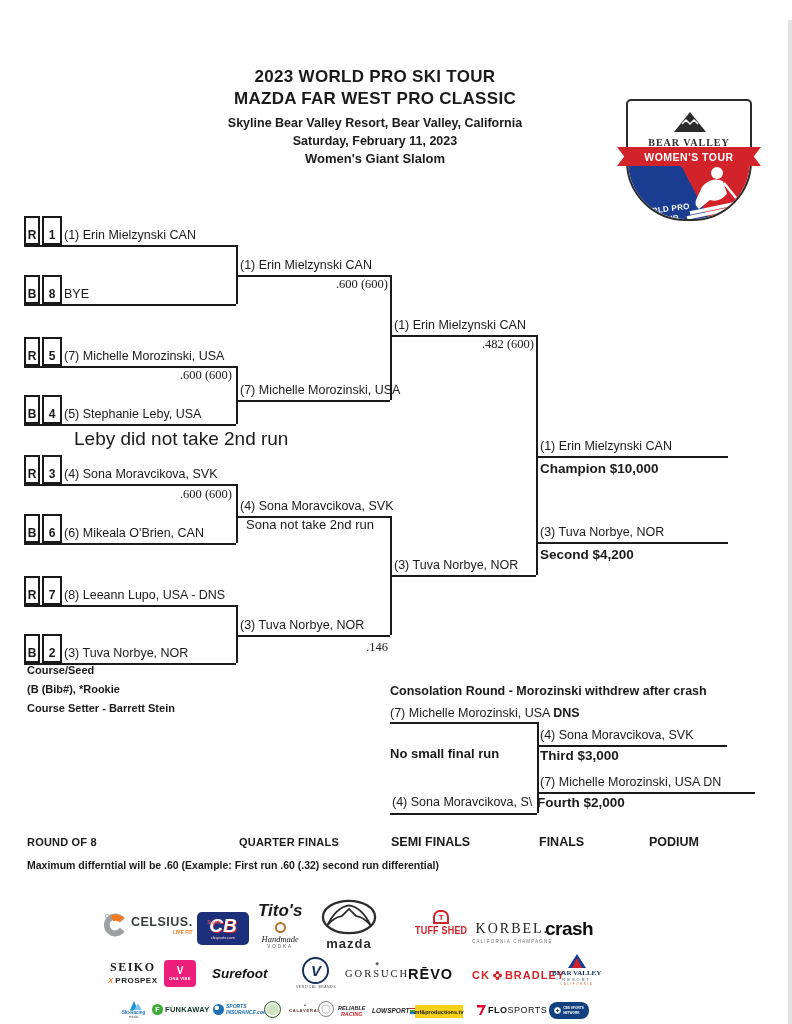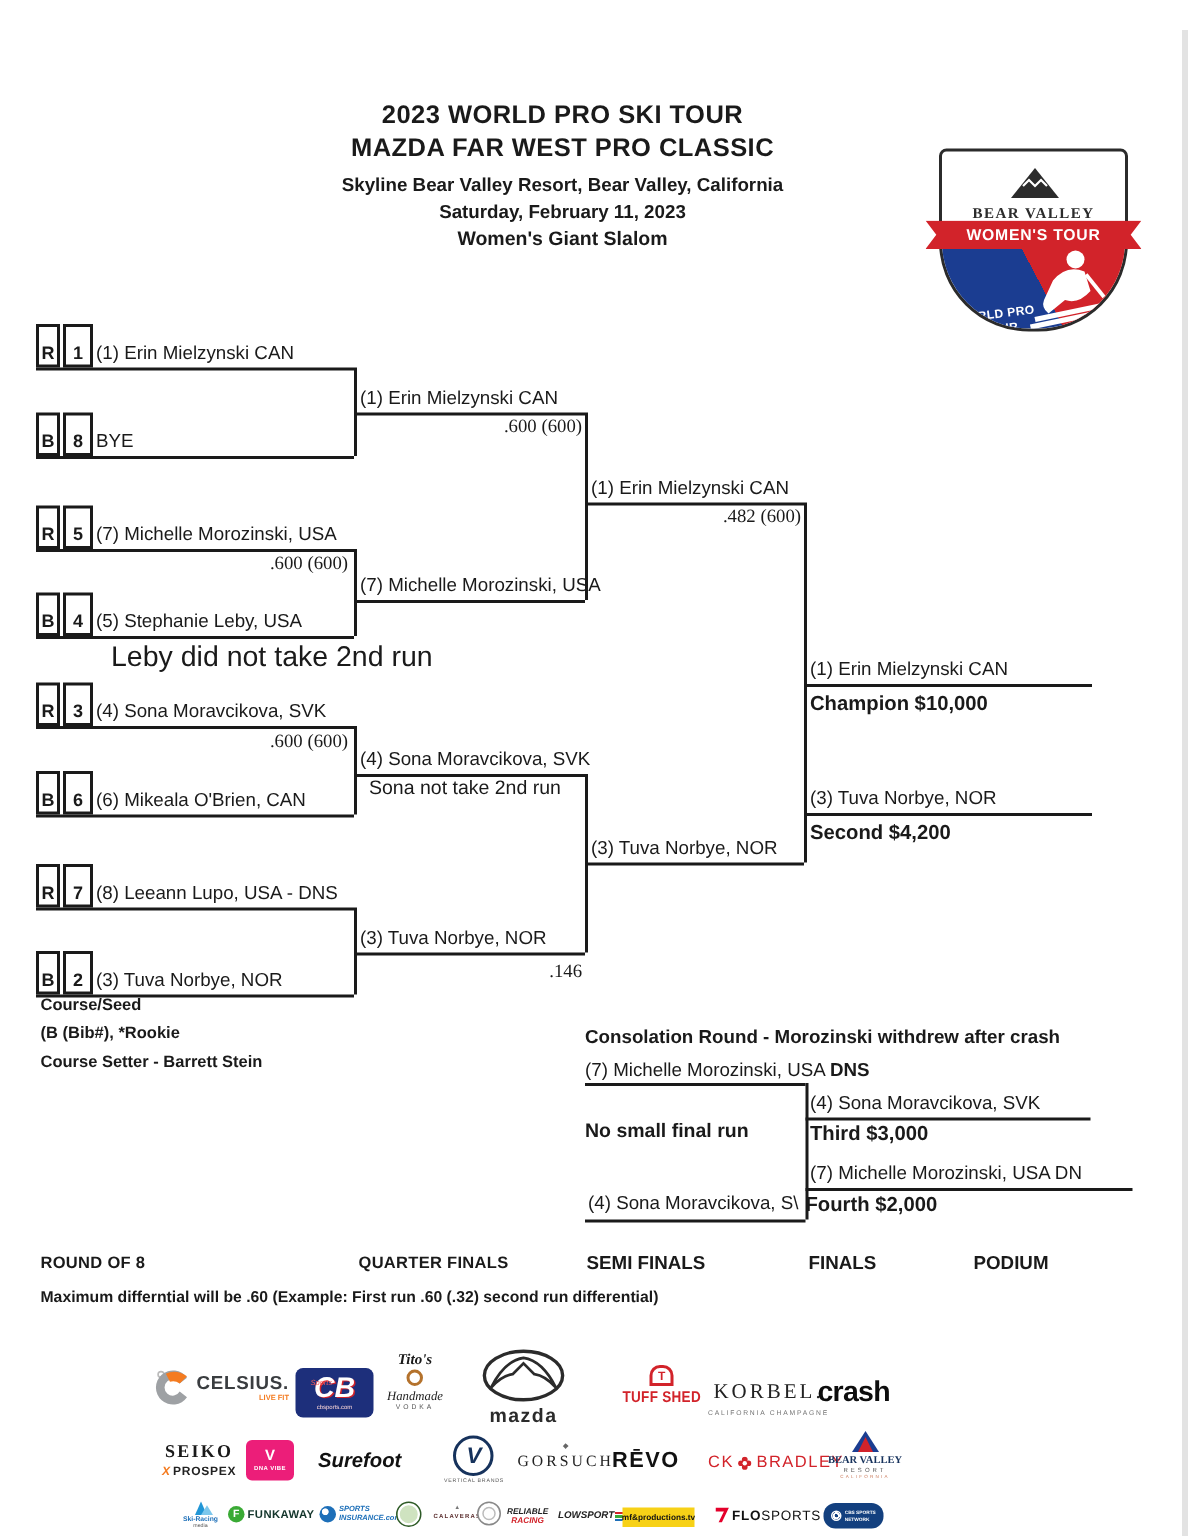--- a/index.html
+++ b/index.html
@@ -50,21 +50,21 @@
   .sp { position:absolute; display:flex; flex-direction:column; align-items:center; }
   .row { display:flex; flex-direction:row; align-items:center; }
   .celsius-name { font-size:12.5px; font-weight:bold; color:#3a3d40; letter-spacing:.5px; }
   .celsius-tag  { font-size:5px; font-weight:bold; color:#f47b20; align-self:flex-end; }
   .cbbox { position:relative; width:52px; height:33px; background:#1d2f7b; border-radius:5px;
     display:flex; flex-direction:column; align-items:center; justify-content:center; }
   .cbtxt { color:#fff; font-size:19px; font-weight:bold; font-style:italic; line-height:.9;
     text-shadow:1px 1px 0 #d2232a; }
   .cbscript { position:absolute; left:10px; top:7px; color:#ff5a5a; font-size:5px; font-style:italic; }
   .cbsub { color:#ffd9d9; font-size:4px; margin-top:1px; }
-  .titos1 { font-family:Liberation Serif, serif; font-style:italic; font-weight:bold; font-size:10px; }
+  .titos1 { font-family:Liberation Sans, sans-serif; font-style:italic; font-weight:bold; font-size:17px; }
   .medal  { width:11px; height:11px; border:2px solid #b4722c; border-radius:50%; margin:1px 0; }
   .titos2 { font-family:"Liberation Serif", serif; font-style:italic; font-size:8.5px; }
   .titos3 { font-size:4.5px; letter-spacing:2px; color:#555; }
   .mazda-name { font-size:13px; font-weight:bold; letter-spacing:1px; color:#2b2b2b; margin-top:1px; }
   .shed-ic { width:16px; height:14px; border:2px solid #d2232a; border-radius:7px 7px 0 0;
     display:flex; align-items:center; justify-content:center; color:#d2232a; font-size:8px; font-weight:bold; }
   .shed-name { font-size:9px; font-weight:bold; color:#d2232a; letter-spacing:.2px; margin-top:2px; transform:scaleY(1.15); }
   .korbel-name { font-family:"Liberation Serif", serif; font-size:14px; letter-spacing:2px; color:#222; }
   .korbel-sub  { font-size:4.5px; color:#777; letter-spacing:1.2px; margin-top:2px; }
   .clckr-name { font-size:19px; font-weight:bold; color:#0d0d0d; letter-spacing:-.5px; }
@@ -75,21 +75,21 @@
     flex-direction:column; align-items:center; justify-content:center; color:#fff; }
   .dnav { font-size:10px; font-weight:bold; line-height:1; }
   .dnaname { font-size:4px; font-weight:bold; letter-spacing:.3px; }
   .surefoot-name { font-size:13.5px; font-weight:bold; font-style:italic; color:#111; }
   .vcirc { width:27px; height:27px; border:2.5px solid #16325c; border-radius:50%; display:flex;
     align-items:center; justify-content:center; color:#16325c; font-size:15px; font-weight:bold; font-style:italic; }
   .vsub { font-size:3.5px; color:#555; letter-spacing:.5px; margin-top:1px; }
   .gor-orn { font-size:5px; color:#666; }
   .gor-name { font-family:"Liberation Serif", serif; font-size:10.5px; letter-spacing:2px; color:#222; margin-top:2px; }
   .revo-name { font-size:14.5px; font-weight:bold; letter-spacing:1px; color:#111;text-align:right; }
-  .ckb { font-size:11px; font-weight:normal; color:#d2232a; letter-spacing:1px; }
+  .ckb { font-size:11px; font-weight:bold; color:#d2232a; letter-spacing:1px; }
   .bv-name { font-family:"Liberation Serif", serif; font-size:7px; font-weight:bold; color:#16325c; margin-top:1px; }
   .bv-sub  { font-size:4px; color:#555; letter-spacing:2px; }
   .bv-cal  { font-size:3px; color:#c9795a; letter-spacing:1.5px; }
   .tiny-blue { font-size:4.5px; font-weight:bold; color:#1d6fb8; }
   .tiny-gray { font-size:3.5px; color:#555; }
   .fa-circ { width:11px; height:11px; border-radius:50%; background:#3aaa35; color:#fff; font-size:7px;
     font-weight:bold; display:flex; align-items:center; justify-content:center; }
   .fa-name { font-size:7.5px; font-weight:bold; color:#13352b; margin-left:2px; letter-spacing:.3px; }
   .si-disc { width:11px; height:11px; border-radius:50%;
     background:radial-gradient(circle at 35% 35%, #fff 0 2px, #1d6fb8 2.5px); margin-right:2px; }

